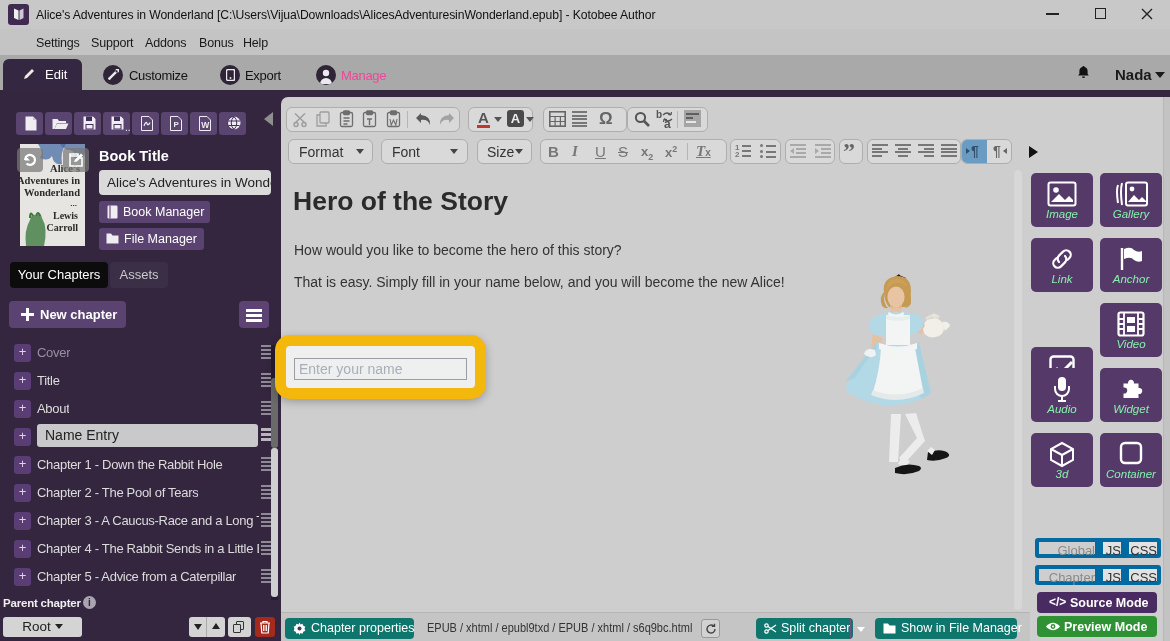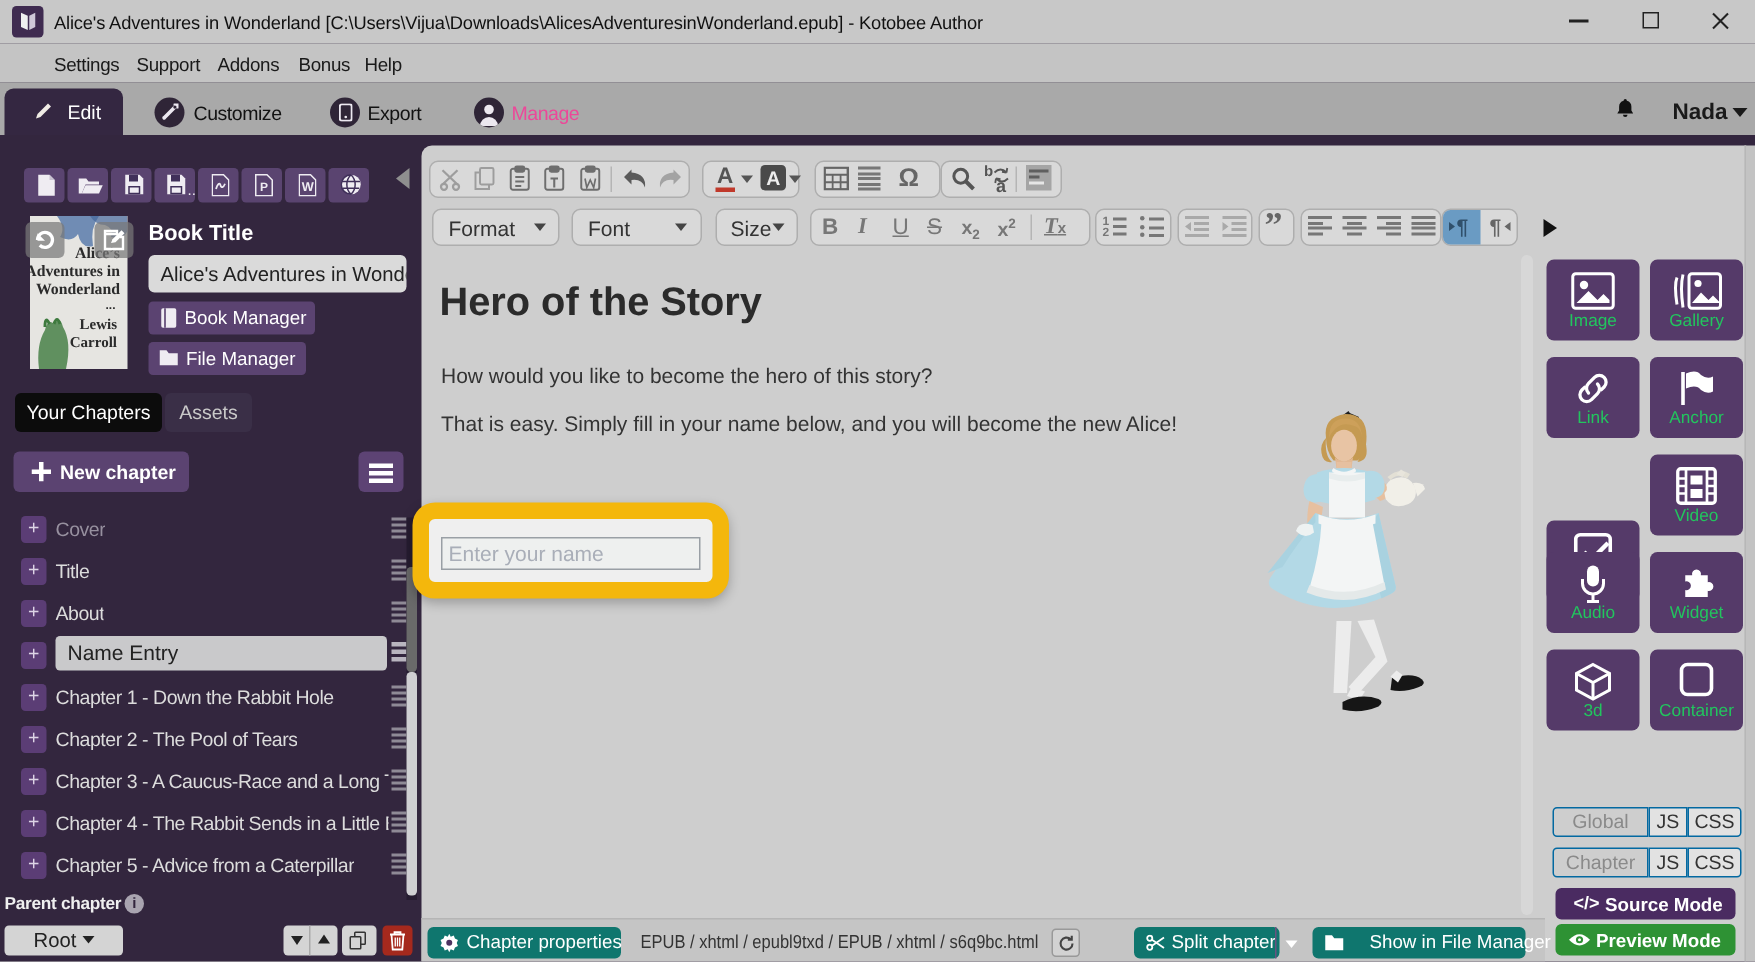--- a/index.html
+++ b/index.html
@@ -15,24 +15,24 @@
 
 
 .pill { position:absolute; background:#d9d9d9; border:1px solid #aeaeae; border-radius:6px; }
 .dd { position:absolute; background:#d9d9d9; border:1px solid #aeaeae; border-radius:6px; font-size:14px; color:#333; }
 .ddcaret { position:absolute; width:0; height:0; border-left:4px solid transparent; border-right:4px solid transparent; border-top:5px solid #444; }
 .ti { position:absolute; }     
 .bar { position:absolute; background:#777; height:2px; }
 .sep { position:absolute; width:1px; background:#b5b5b5; }
 
 
-.tile { position:absolute; width:62px; height:54px; background:#553a69; border-radius:5px; color:#22c55e; }
+.tile { position:absolute; width:62px; height:54px; background:#553a69; border-radius:5px; color:#86efac;font-style:italic; }
 .tile .lbl { position:absolute; bottom:7px; width:100%; font-size:11.5px; text-align:center; }
 .tile svg { position:absolute; left:50%; transform:translateX(-50%); top:8px; }
-.jseg { position:absolute; height:20px; border:1px solid #0369a1; text-align:center; font-size:13px; line-height:18px; }
+.jseg { position:absolute; height:20px; border:4px solid #0369a1; text-align:right; font-size:13px; line-height:18px; }
 
 
 .pbtn { position:absolute; background:#0f766e; border-radius:4px; color:#fff; font-size:13px; white-space:nowrap; }
 .gbtn { position:absolute; background:#d4d4d4; border-radius:3px; color:#222; }
 </style>
 </head>
 <body>
 
 <div class="a" style="left:0;top:0;width:1170px;height:29px;background:#c8c8c8;"></div>
 <div class="a" style="left:8px;top:4px;width:21px;height:21px;background:#3f2b50;border-radius:3px;">
@@ -657,18 +657,18 @@
       </g>
     </svg>
   <div class="a" style="left:25px;top:3px;">Split chapter</div>
   <div class="a" style="left:94px;top:0;width:1px;height:21px;background:#6b5280;"></div>
   <div class="a" style="left:101px;top:9px;width:0;height:0;border-left:4px solid transparent;border-right:4px solid transparent;border-top:5px solid #fff;"></div>
 </div>
 <div class="pbtn" style="left:875px;top:618px;width:142px;height:21px;font-size:12.5px;">
   <svg class="a" style="left:8px;top:5px;" width="13" height="11" viewBox="0 0 13 11">
       <path d="M0.5 10.5 V0.5 h4.5 l1.5 2 h6 v8 Z" fill="#fff"></path>
     </svg>
-  <div class="a" style="left:38px;top:3px;">Show in File Manager</div>
+  <div class="a" style="left:26px;top:3px;">Show in File Manager</div>
 </div>
 
 <div class="a" style="left:1163px;top:97px;width:7px;height:544px;background:#c3c3c3;border-left:1px solid #b7b7b7;"></div>
 
 <div class="a" style="left:1014px;top:170px;width:8px;height:440px;background:#d7d7d7;border-radius:4px;"></div>
 
 </body></html>

